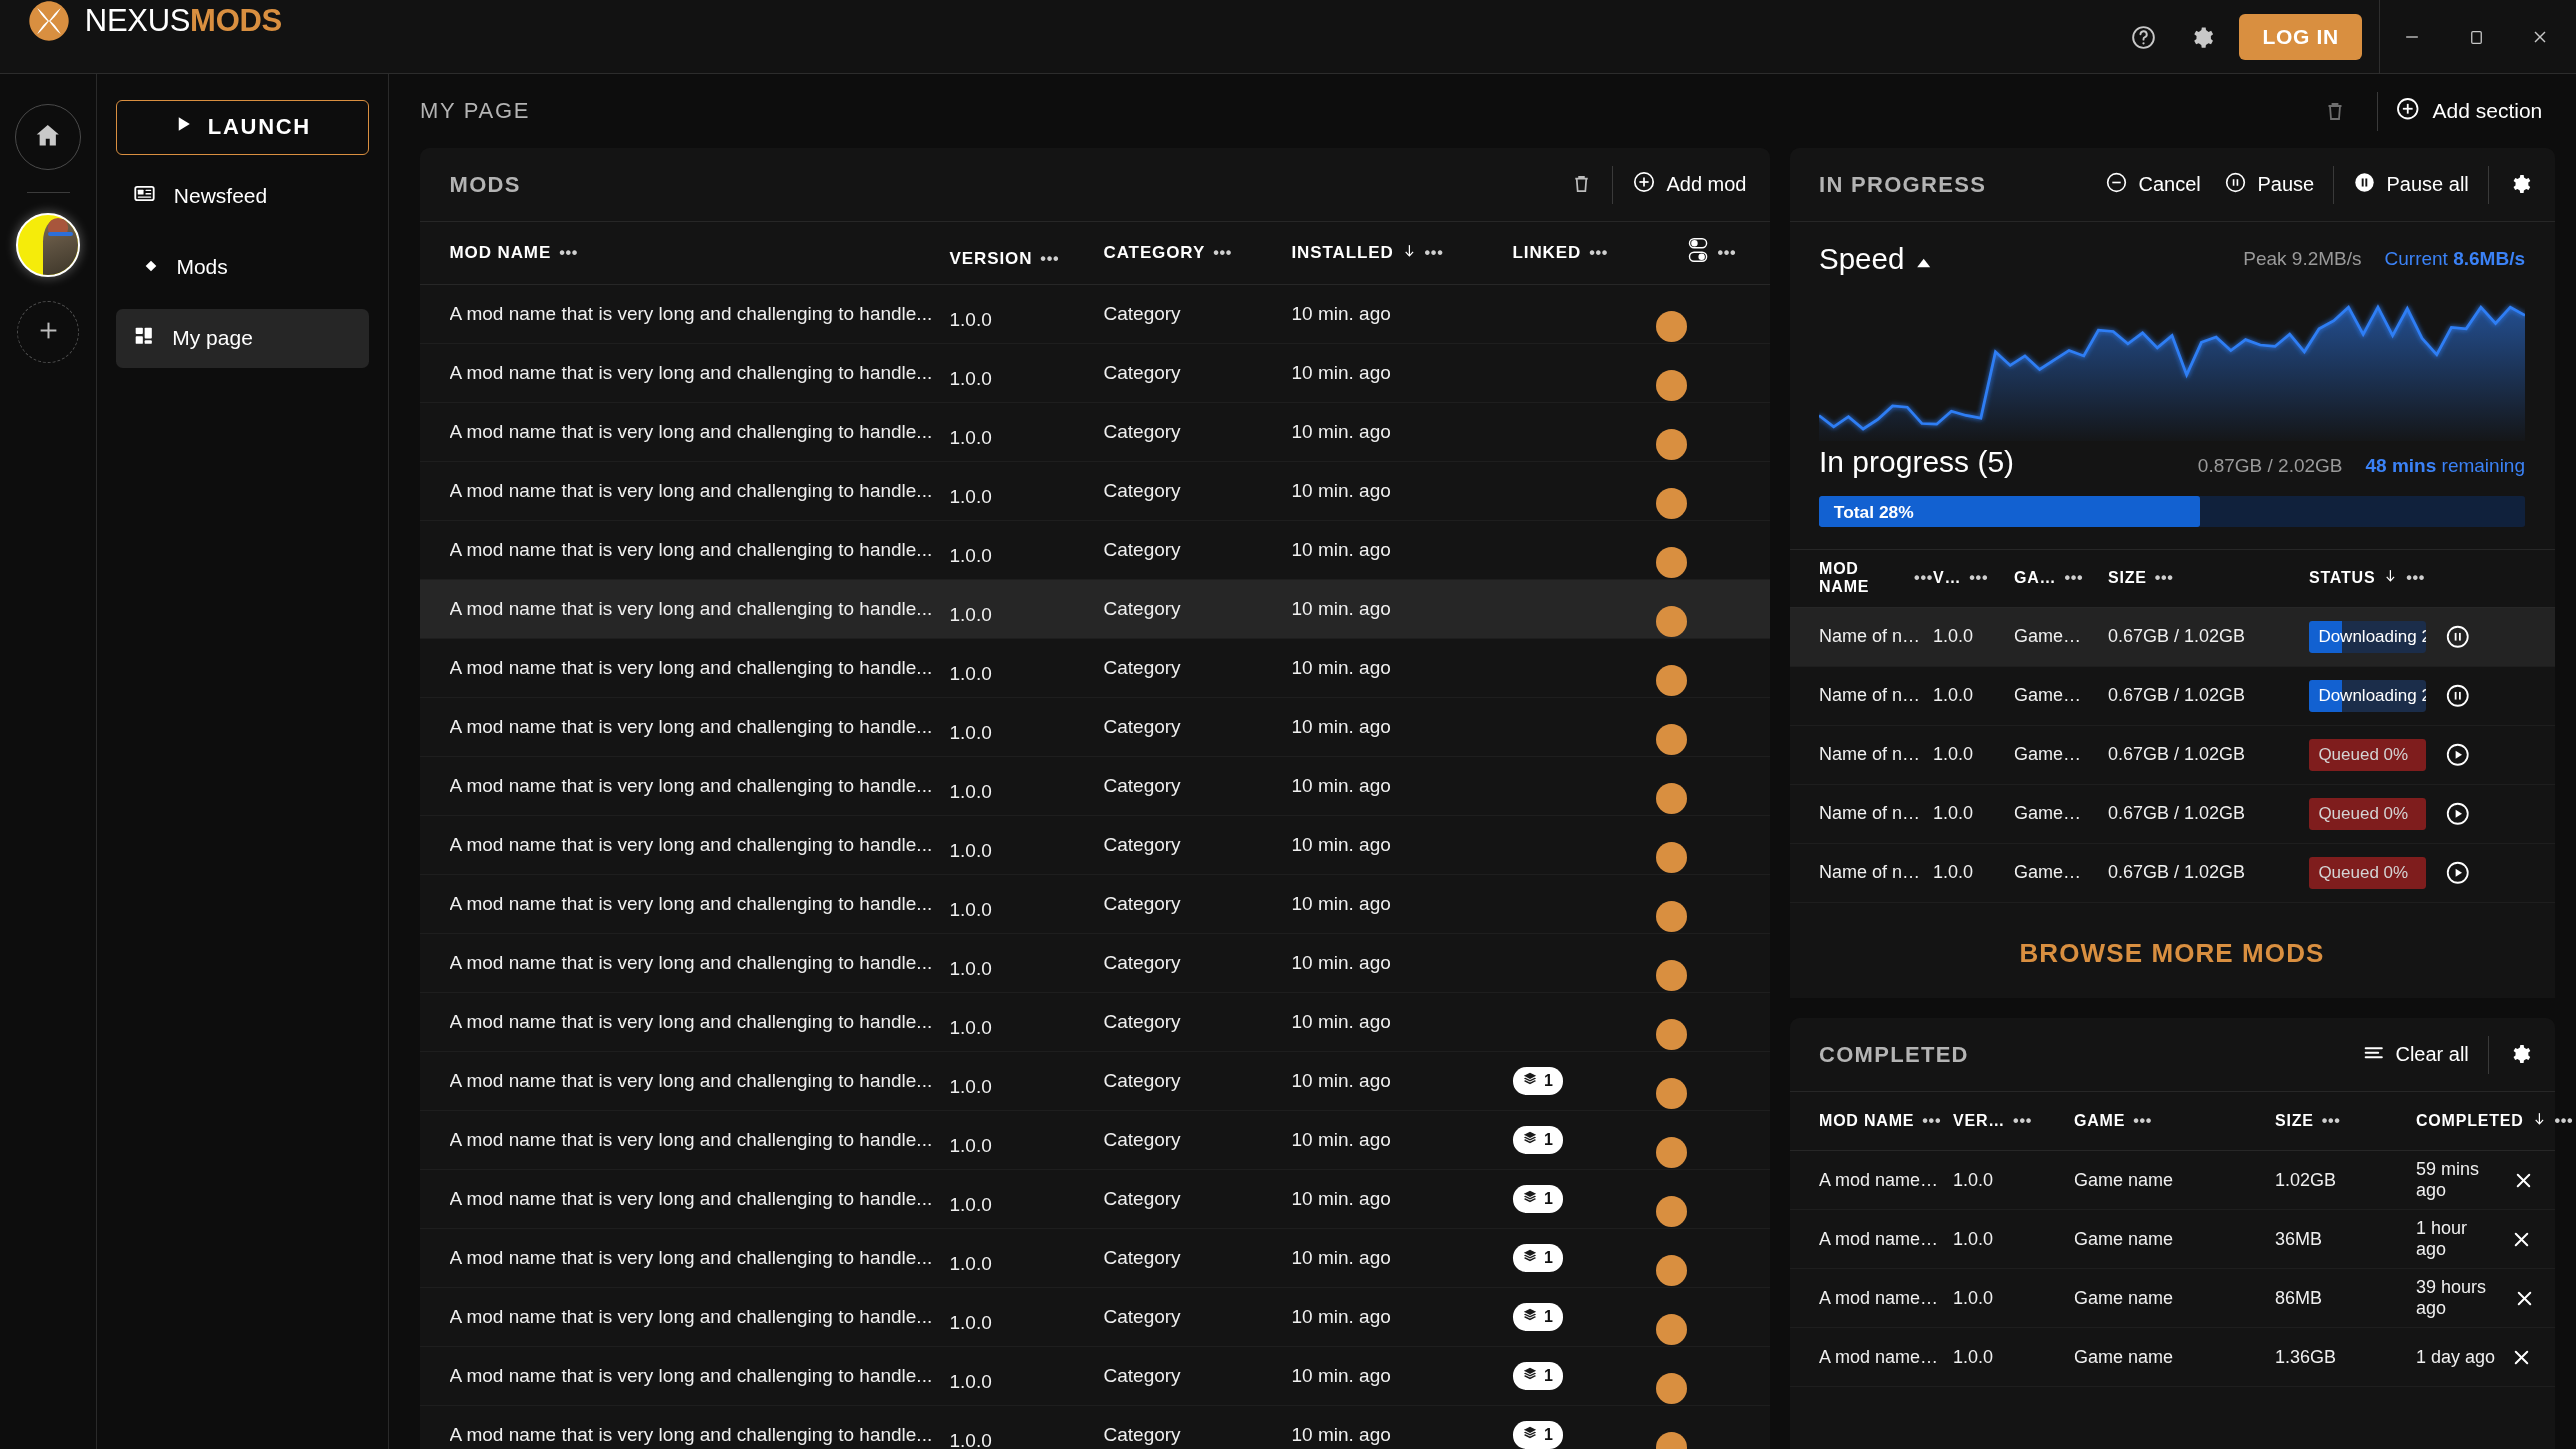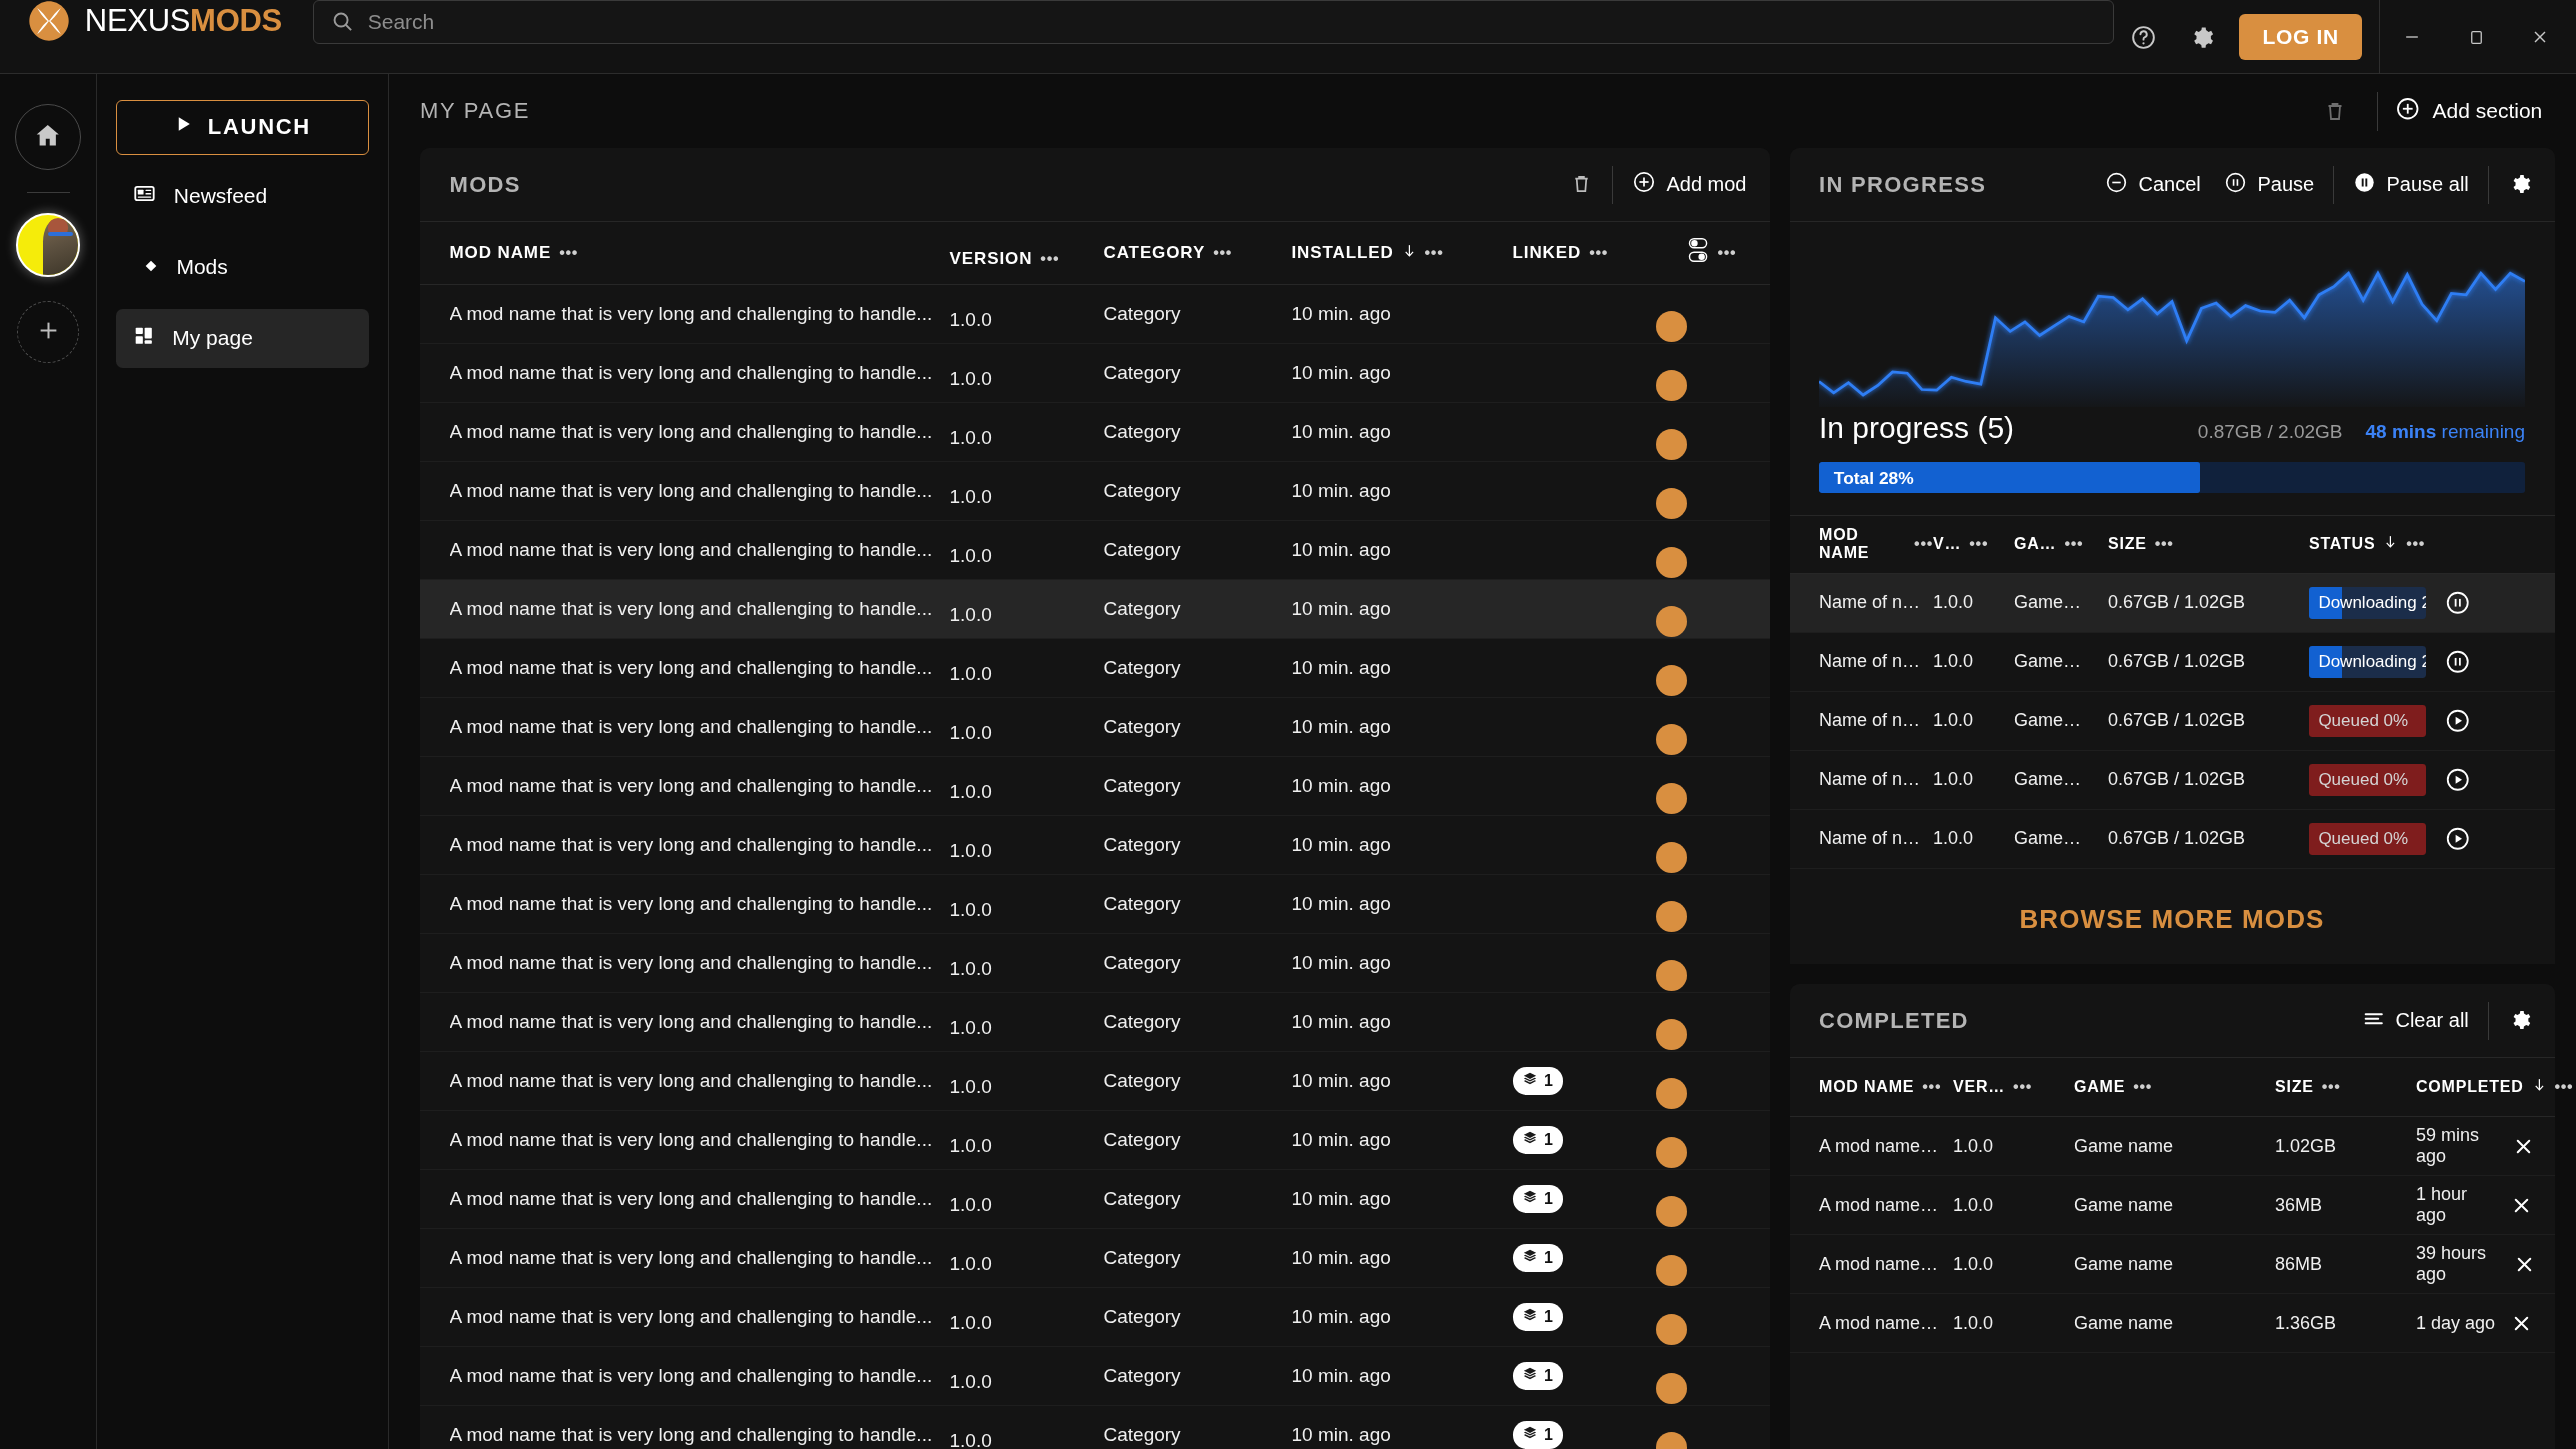--- a/index.html
+++ b/index.html
@@ -230,29 +230,20 @@
     <div class="logo-wrap">
       <span class="logo-mark">
         <svg viewBox="0 0 64 64" width="42" height="42">
           <path d="M32 2 C48 2 62 16 62 32 C62 48 48 62 32 62 C16 62 2 48 2 32 C2 16 16 2 32 2 Z" fill="#d98f40"></path>
           <path d="M14 12 C22 18 26 24 32 32 C38 24 42 18 50 12 C44 22 40 27 34 32 C40 37 44 42 50 52 C42 46 38 40 32 32 C26 40 22 46 14 52 C20 42 24 37 30 32 C24 27 20 22 14 12 Z" fill="#ffffff"></path>
         </svg>
       </span>
       <span class="logo-text"><span class="a">NEXUS</span><span class="b">MODS</span></span>
     </div>
 
-    <div class="search-box">
-      <span>
-        <svg width="23" height="23" viewBox="0 0 24 24" fill="none" stroke="#9a9a9a" stroke-width="2">
-          <circle cx="10.5" cy="10.5" r="6.8"></circle>
-            <line x1="15.4" y1="15.4" x2="21" y2="21"></line>
-        </svg>
-      </span>
-      <span class="search-ph">Search</span>
-    </div>
 
     <div class="topbar-right">
       <span class="ticon">
         <svg width="27" height="27" viewBox="0 0 24 24" fill="none" stroke="#c8c8c8" stroke-width="1.7">
           <circle cx="12" cy="12" r="9.2"></circle>
           <path d="M9.3 9.2a2.8 2.8 0 1 1 3.6 2.7c-.7.3-.9.9-.9 1.6v.4" stroke-linecap="round"></path>
           <circle cx="12" cy="17.2" r="1" fill="#c8c8c8" stroke="none"></circle>
         </svg>
       </span>
       <span class="ticon">
@@ -695,20 +686,37 @@
                 <span>
                   <svg width="24" height="24" viewBox="0 0 24 24" fill="#ffffff">
                     <path d="M12 8.2a3.8 3.8 0 1 0 0 7.6 3.8 3.8 0 0 0 0-7.6zm0 5.9a2.1 2.1 0 1 1 0-4.2 2.1 2.1 0 0 1 0 4.2z"></path>
                     <path d="M20.4 13.4l-.1-2.8 2-1.5-1.7-3-2.3.9-2.3-1.6-.3-2.4h-3.4l-.4 2.4-2.3 1.6-2.3-.9-1.7 3 2 1.5-.1 2.8-2 1.5 1.7 3 2.3-.9 2.3 1.6.4 2.4h3.4l.3-2.4 2.3-1.6 2.3.9 1.7-3z"></path>
                   </svg>
                 </span>
               </div>
             </div>
 
             <div class="speed-sec">
+              <div class="speed-top">
+                <div class="speed-label">
+                  <span>Speed</span>
+                  <span>
+                    <svg width="17.4" height="12" viewBox="0 0 24 16" fill="#ffffff">
+                        <path d="M12 2l9 12H3z"></path>
+                      </svg>
+                  </span>
+                </div>
+                <div class="speed-stats">
+                  <span class="peak">Peak 9.2MB/s</span>
+                  <span class="current">
+                    <span>Current</span>
+                    <b>8.6MB/s</b>
+                  </span>
+                </div>
+              </div>
               <div class="chart-wrap">
                 <svg viewBox="0 0 1000 230" preserveAspectRatio="none">
                   <defs>
                     <linearGradient id="areaGrad" x1="0" y1="0" x2="0" y2="1">
                       <stop offset="0%" stop-color="#2f7ef5" stop-opacity="0.55"></stop>
                       <stop offset="100%" stop-color="#2f7ef5" stop-opacity="0.02"></stop>
                     </linearGradient>
                     <filter id="glow" x="-20%" y="-40%" width="140%" height="200%">
                       <feGaussianBlur stdDeviation="4" result="b"></feGaussianBlur>
                       <feMerge>

